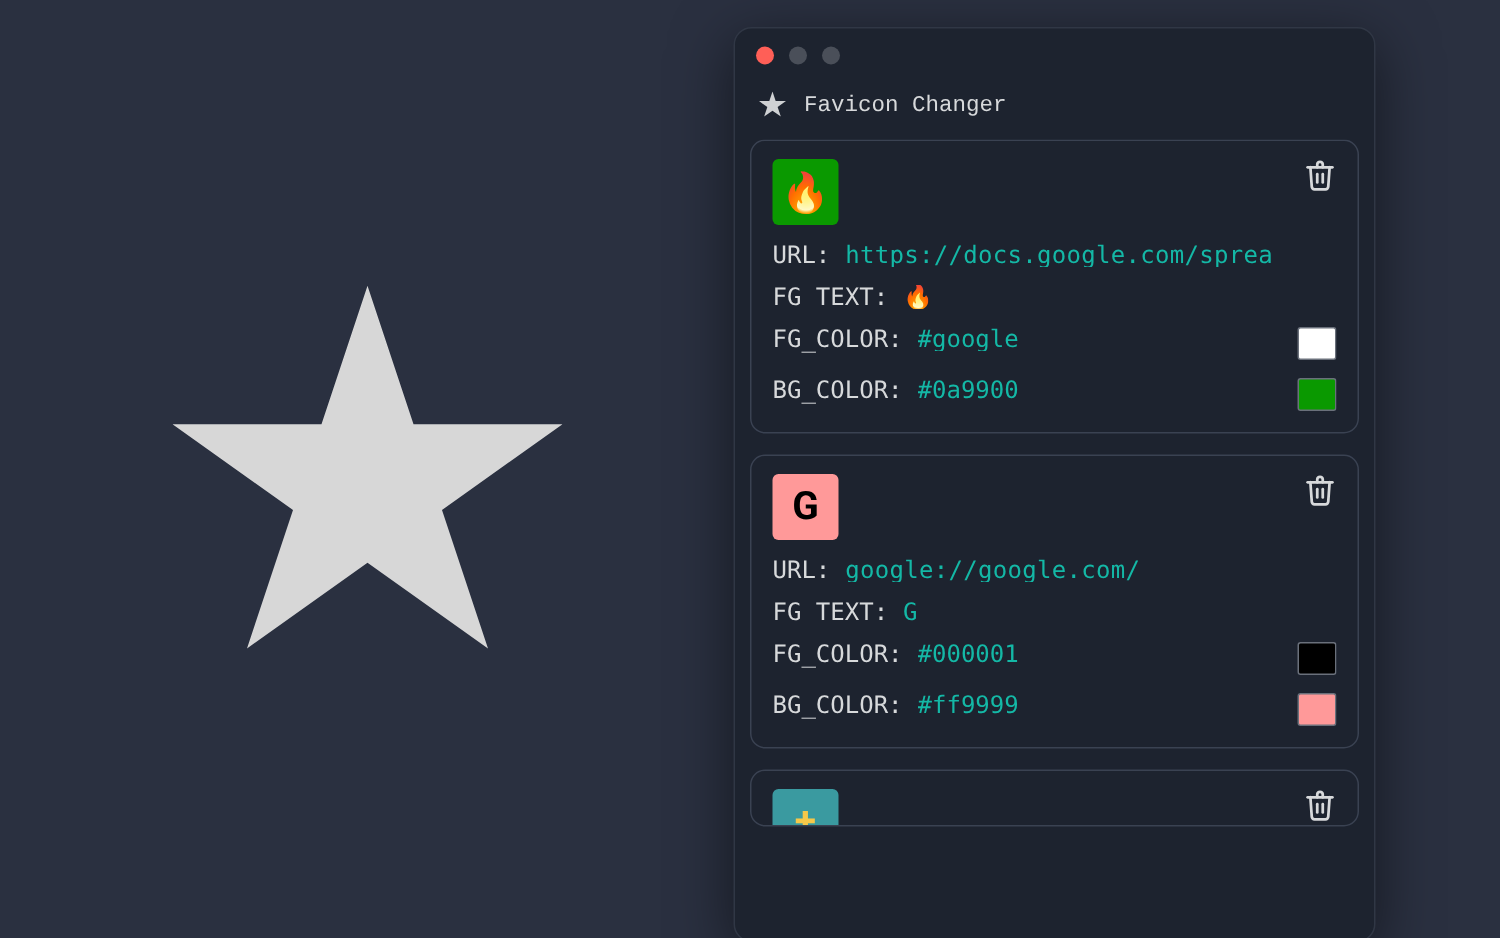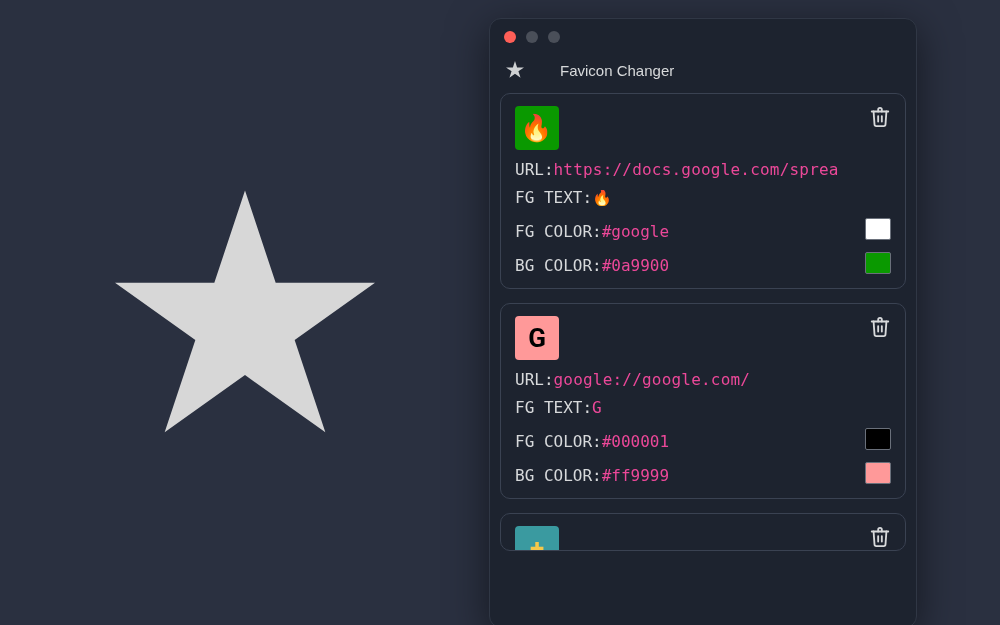--- a/index.html
+++ b/index.html
@@ -61,25 +61,24 @@
     align-items: center;
     gap: 12px;
     padding: 6px 16px 14px 16px;
   }
   .app-header .small-star {
     width: 18px;
     height: 18px;
     color: #cfd1d3;
   }
   .app-header .title {
-    font-family: Liberation Sans, sans-serif;
+    font-family: Liberation Mono, monospace;
     font-size: 15px;
     color: #d7d9db;
     font-weight: 400;
-    margin-left: 24px;
   }
 
   .cards {
     flex: 1;
     overflow: hidden;
     padding: 0 10px;
     display: flex;
     flex-direction: column;
     gap: 14px;
   }
@@ -115,31 +114,32 @@
   .trash-btn {
     width: 22px;
     height: 22px;
     color: #d7d9db;
     cursor: pointer;
   }
   .trash-btn svg { width: 100%; height: 100%; display: block; }
 
   .row {
     display: flex;
-    align-items: flex-end;
+    align-items: flex-start;
+    gap: 10px;
     font-size: 16px;
     line-height: 1;
     white-space: nowrap;
     overflow: hidden;
   }
   .row .label {
     color: #d7d9db;
   }
   .row .value {
-    color: #ec4899;
+    color: #14b8a6;
     overflow: hidden;
     white-space: nowrap;
   }
   .row.url .value { letter-spacing: 0.2px; }
 
   .swatch {
     width: 26px;
     height: 22px;
     border: 1px solid #6a707b;
     border-radius: 2px;

